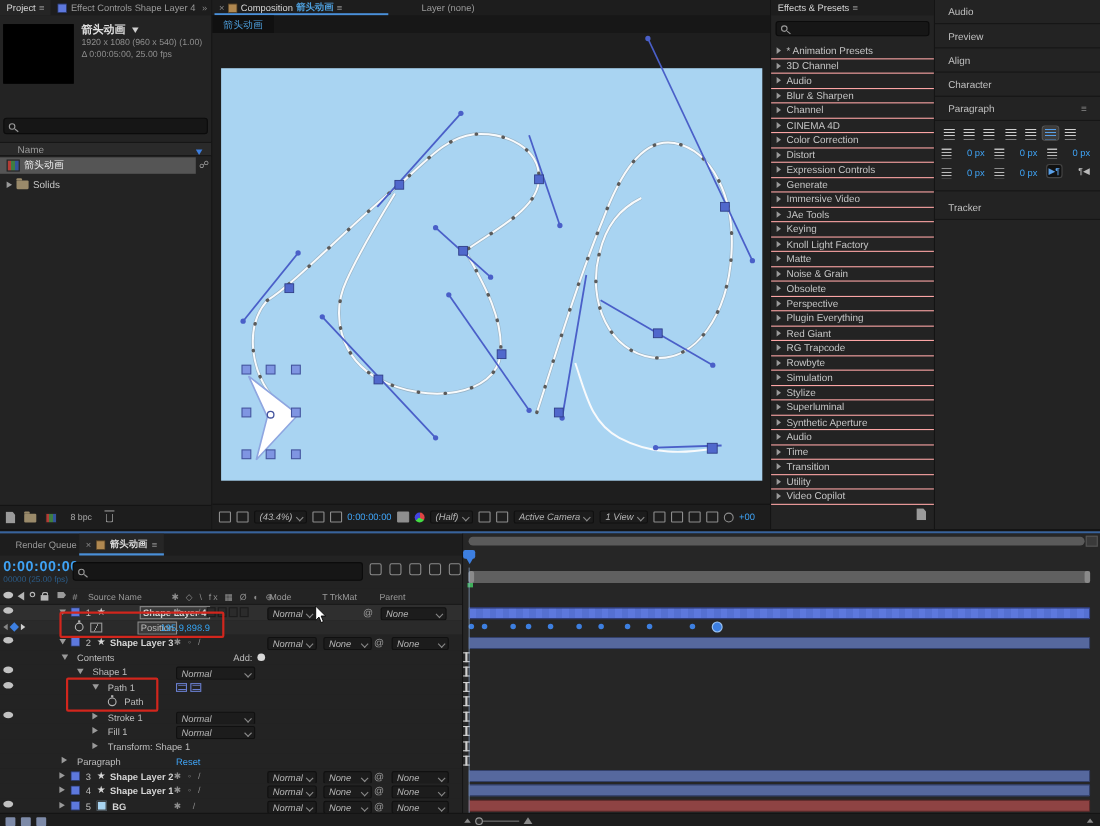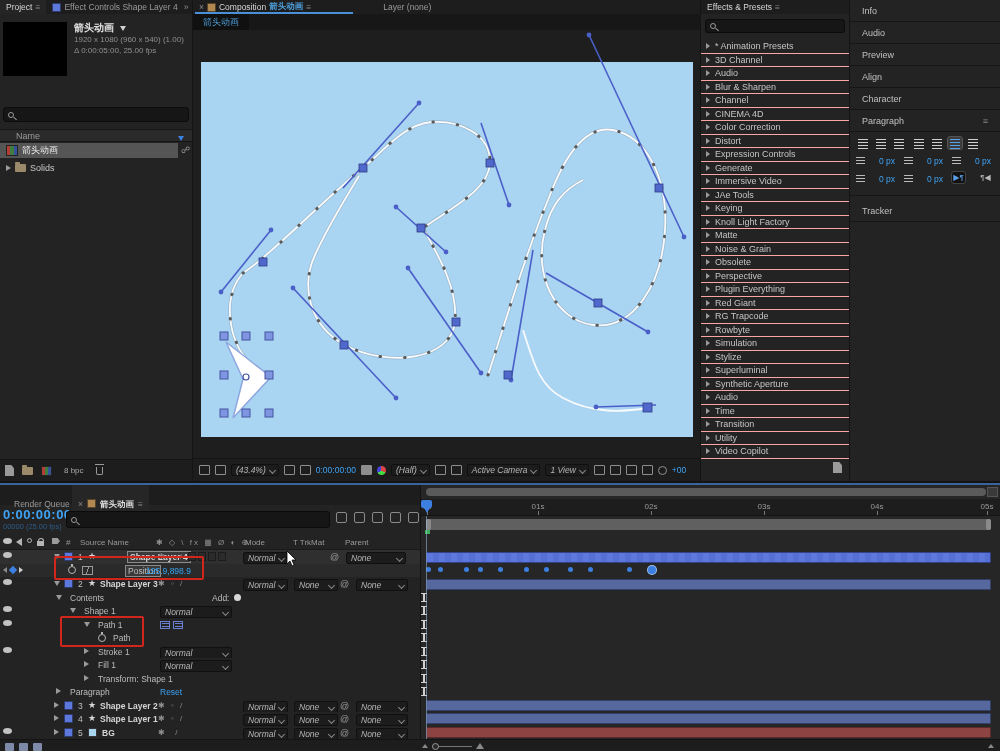--- a/index.html
+++ b/index.html
@@ -91,21 +91,21 @@
      background-image:repeating-linear-gradient(#5aa0e8 0 1px,transparent 1px 3px); }
   .ind-group { position:absolute; display:flex; align-items:center; gap:14px; }
   .ind-ico { width:9px; height:9px; background:repeating-linear-gradient(#bbb 0 1px,transparent 1px 3px); background-size:9px 9px; }
   .ind-val { color:#3fa3f5; font-size:8.5px; white-space:nowrap; }
   .dir-btn { width:13px; height:11px; border-radius:2px; color:#bbb; font-size:8px; text-align:center; line-height:11px; }
   .dir-btn.active { background:#111; color:#5aa0e8; outline:1px solid #444; }
 
   
   #timeline { left:0; top:483px; width:1000px; height:268px; background:#232323; border-top:2px solid #38639c; }
   .tl-tabs { position:absolute; left:0; top:0; width:1000px; height:20px; background:#1d1d1d; }
-  .tl-tab { position:absolute; top:0; height:20px; display:flex; gap:4px; font-size:8.5px; color:#9a9a9a; padding:14px 6px; }
+  .tl-tab { position:absolute; top:0; height:20px; display:flex; align-items:center; gap:4px; font-size:8.5px; color:#9a9a9a; padding:0 6px; }
   .tl-tab.active { color:#dcdcdc; background:#262626; }
   .tl-tab .underline { position:absolute; left:0; bottom:0; width:100%; height:2px; background:#4a90d9; }
   .tl-time { position:absolute; left:3px; top:22px; }
   .tl-time .big { color:#3fa3f5; font-size:13px; font-weight:bold; letter-spacing:.5px; }
   .tl-time .sub { color:#2b5d8a; font-size:7.5px; }
   .tl-search { position:absolute; left:66px; top:26px; width:264px; height:17px; }
   .tl-icons { position:absolute; left:336px; top:27px; display:flex; gap:7px; }
   .tl-ic { width:11px; height:11px; border:1px solid #8a8a8a; border-radius:2px; }
   .tl-colhead { position:absolute; left:0; top:50px; width:420px; height:15px; background:#232323; border-bottom:1px solid #1a1a1a; color:#9a9a9a; font-size:8px; }
   .tl-colhead span { position:absolute; top:3px; }
@@ -496,23 +496,20 @@
         <div class="fx-item">
           <span class="tri-r"></span>
           <span>Video Copilot</span>
         </div>
       </div>
     <span class="abs i-page" style="left:132px;top:462px"></span>
   </section>
 
   <section class="panel" id="rightBar">
     <div class="rb-head">
-        <span>Info</span>
-      </div>
-    <div class="rb-head">
         <span>Audio</span>
       </div>
     <div class="rb-head">
         <span>Preview</span>
       </div>
     <div class="rb-head">
         <span>Align</span>
       </div>
     <div class="rb-head">
         <span>Character</span>
@@ -738,34 +735,20 @@
       <span style="left:158px" class="sw-glyphs">✱ &nbsp;/</span>
       <span style="left:243px" class="dd"><i>Normal</i></span>
       <span style="left:294px;width:44px" class="dd"><i>None</i></span>
       <span style="left:340px" class="i-pickwhip"></span>
       <span style="left:356px;width:52px" class="dd"><i>None</i></span>
     </div>
 
     <div id="graph">
       <div class="navbar"></div>
       <div class="navbox"></div>
-      <div id="ruler">
-          <span class="tick" style="left: 6px;">0s</span>
-          <i class="tickmark" style="left: 6px;"></i>
-          <span class="tick" style="left: 117px;">01s</span>
-          <i class="tickmark" style="left: 117px;"></i>
-          <span class="tick" style="left: 230px;">02s</span>
-          <i class="tickmark" style="left: 230px;"></i>
-          <span class="tick" style="left: 343px;">03s</span>
-          <i class="tickmark" style="left: 343px;"></i>
-          <span class="tick" style="left: 456px;">04s</span>
-          <i class="tickmark" style="left: 456px;"></i>
-          <span class="tick" style="left: 566px;">05s</span>
-          <i class="tickmark" style="left: 566px;"></i>
-        </div>
       <div class="workarea"></div>
       <div class="wa-green"></div>
 
       <div class="gbar bright" style="top:66.5px"></div>
       <div id="kfTrack">
           <span class="kf" style="left: 5px;"></span>
           <span class="kf" style="left: 17px;"></span>
           <span class="kf" style="left: 43px;"></span>
           <span class="kf" style="left: 57px;"></span>
           <span class="kf" style="left: 77px;"></span>

